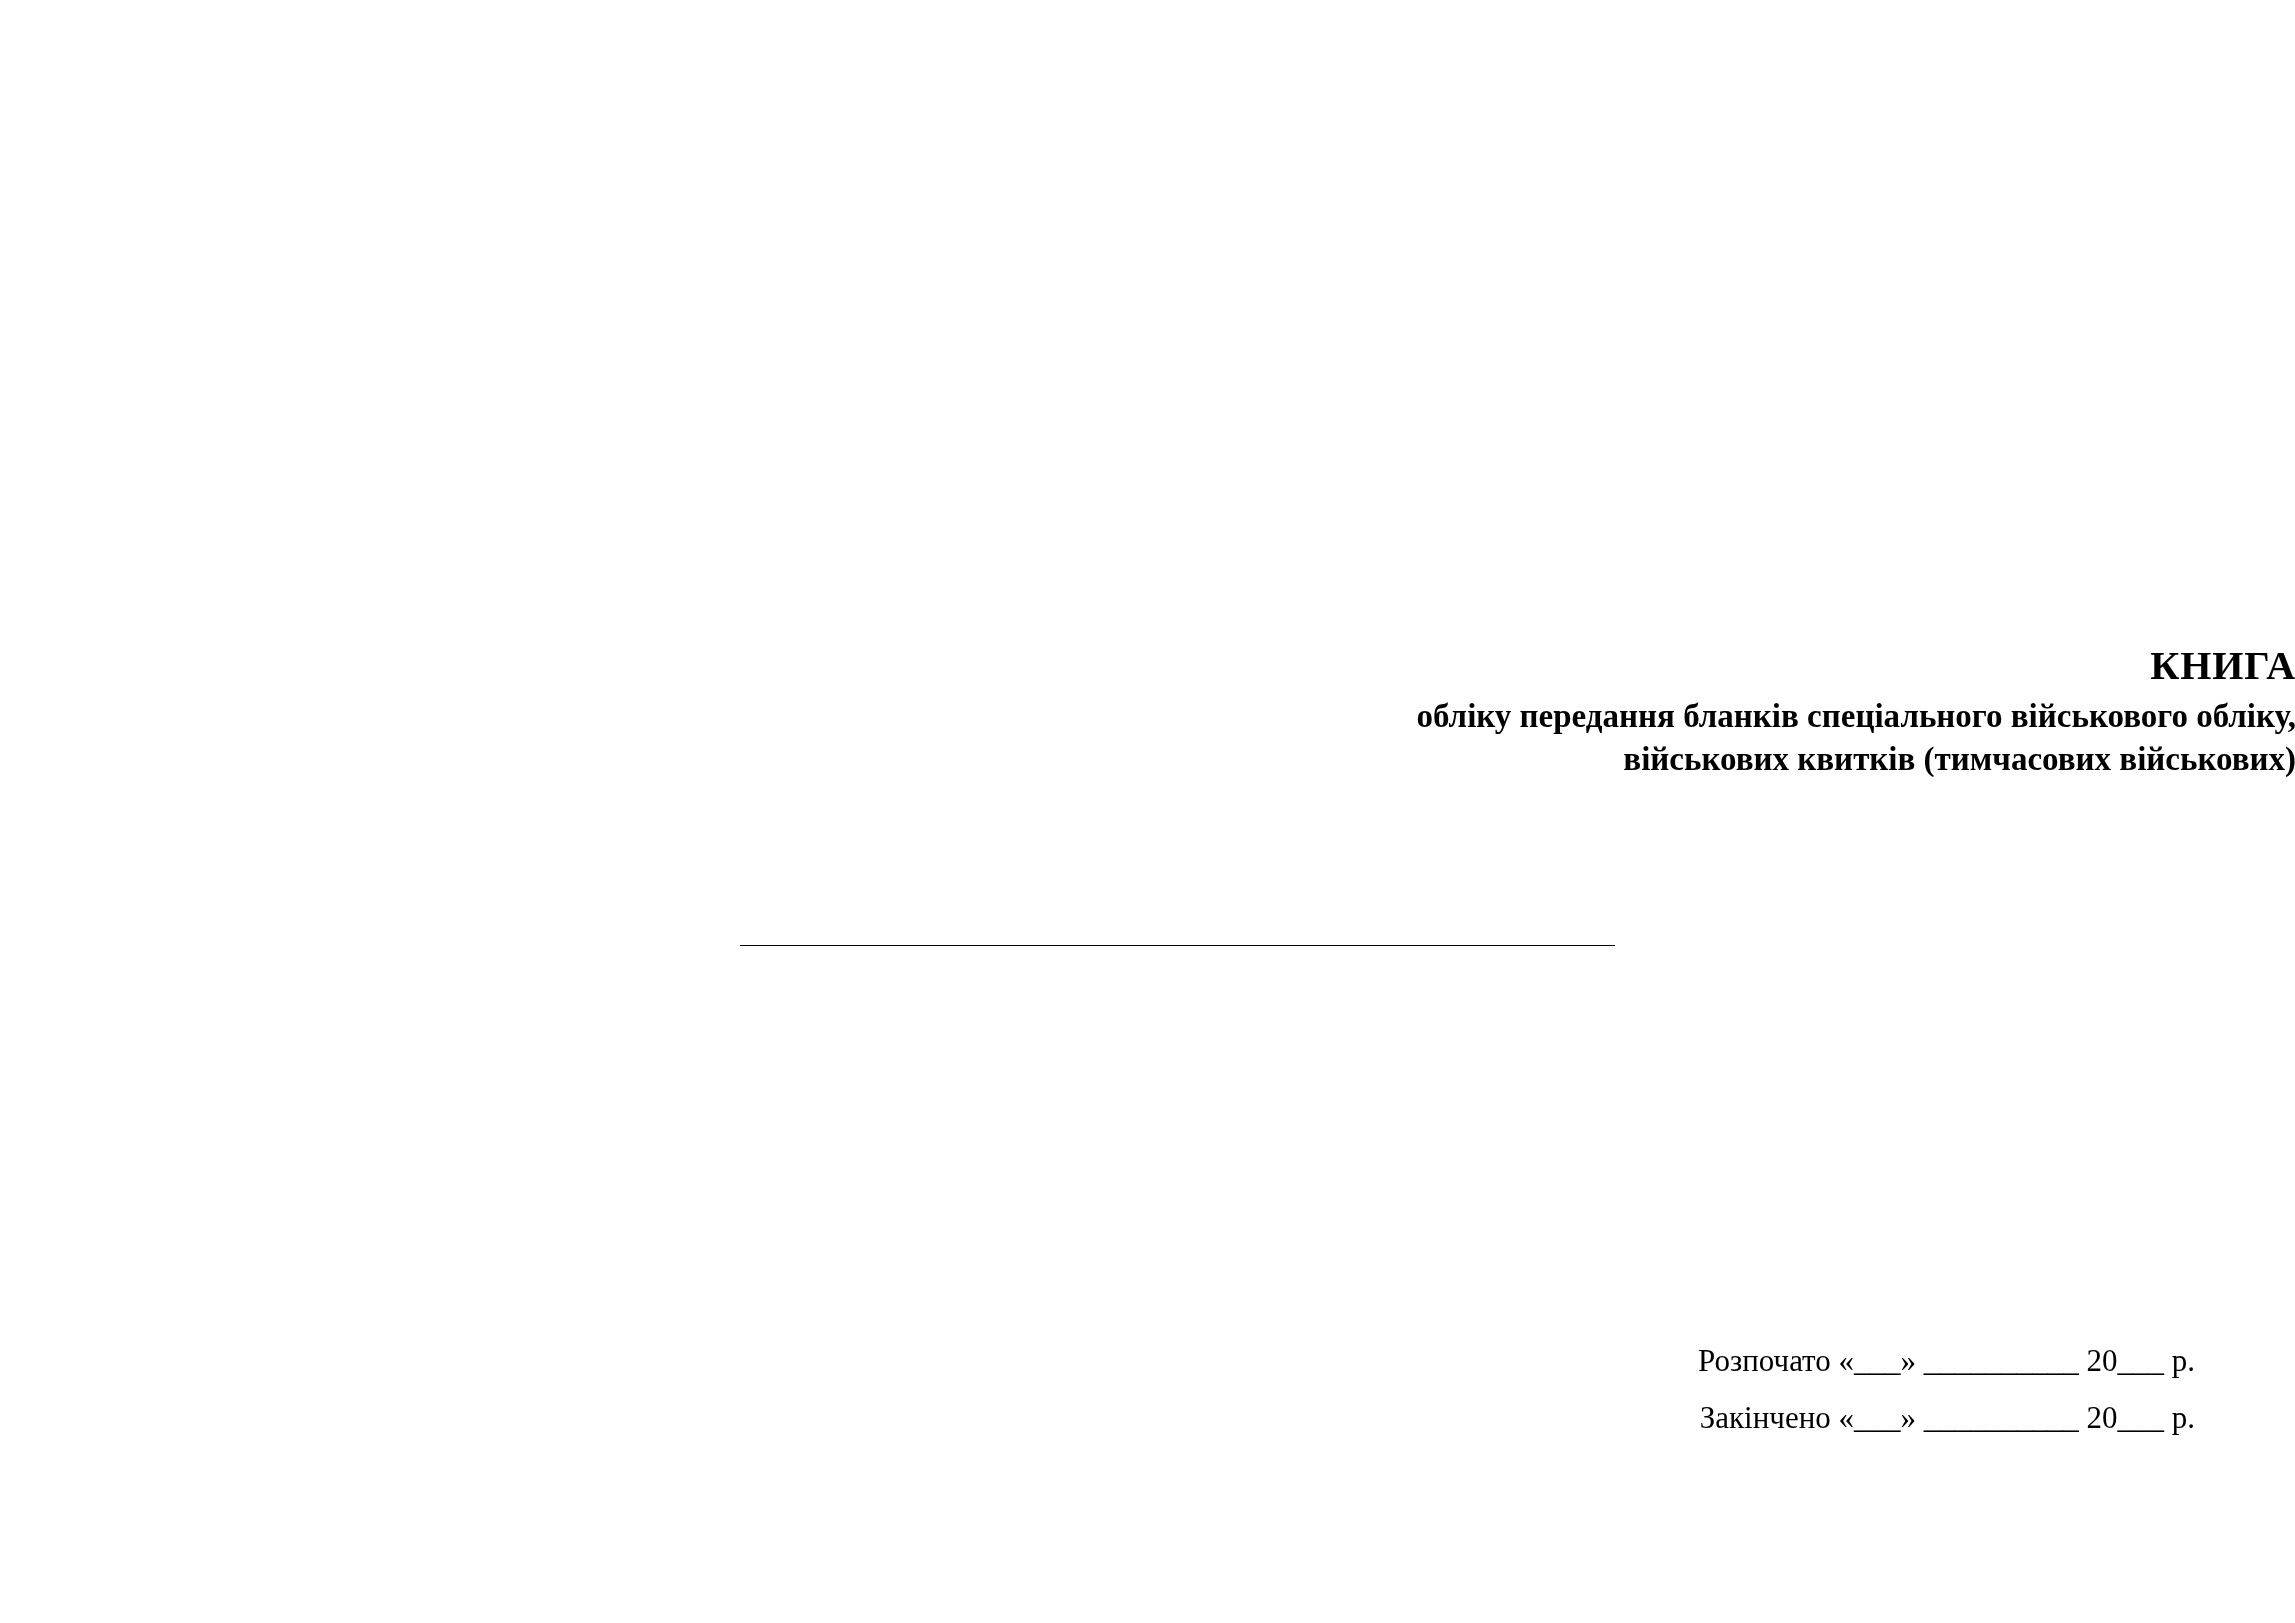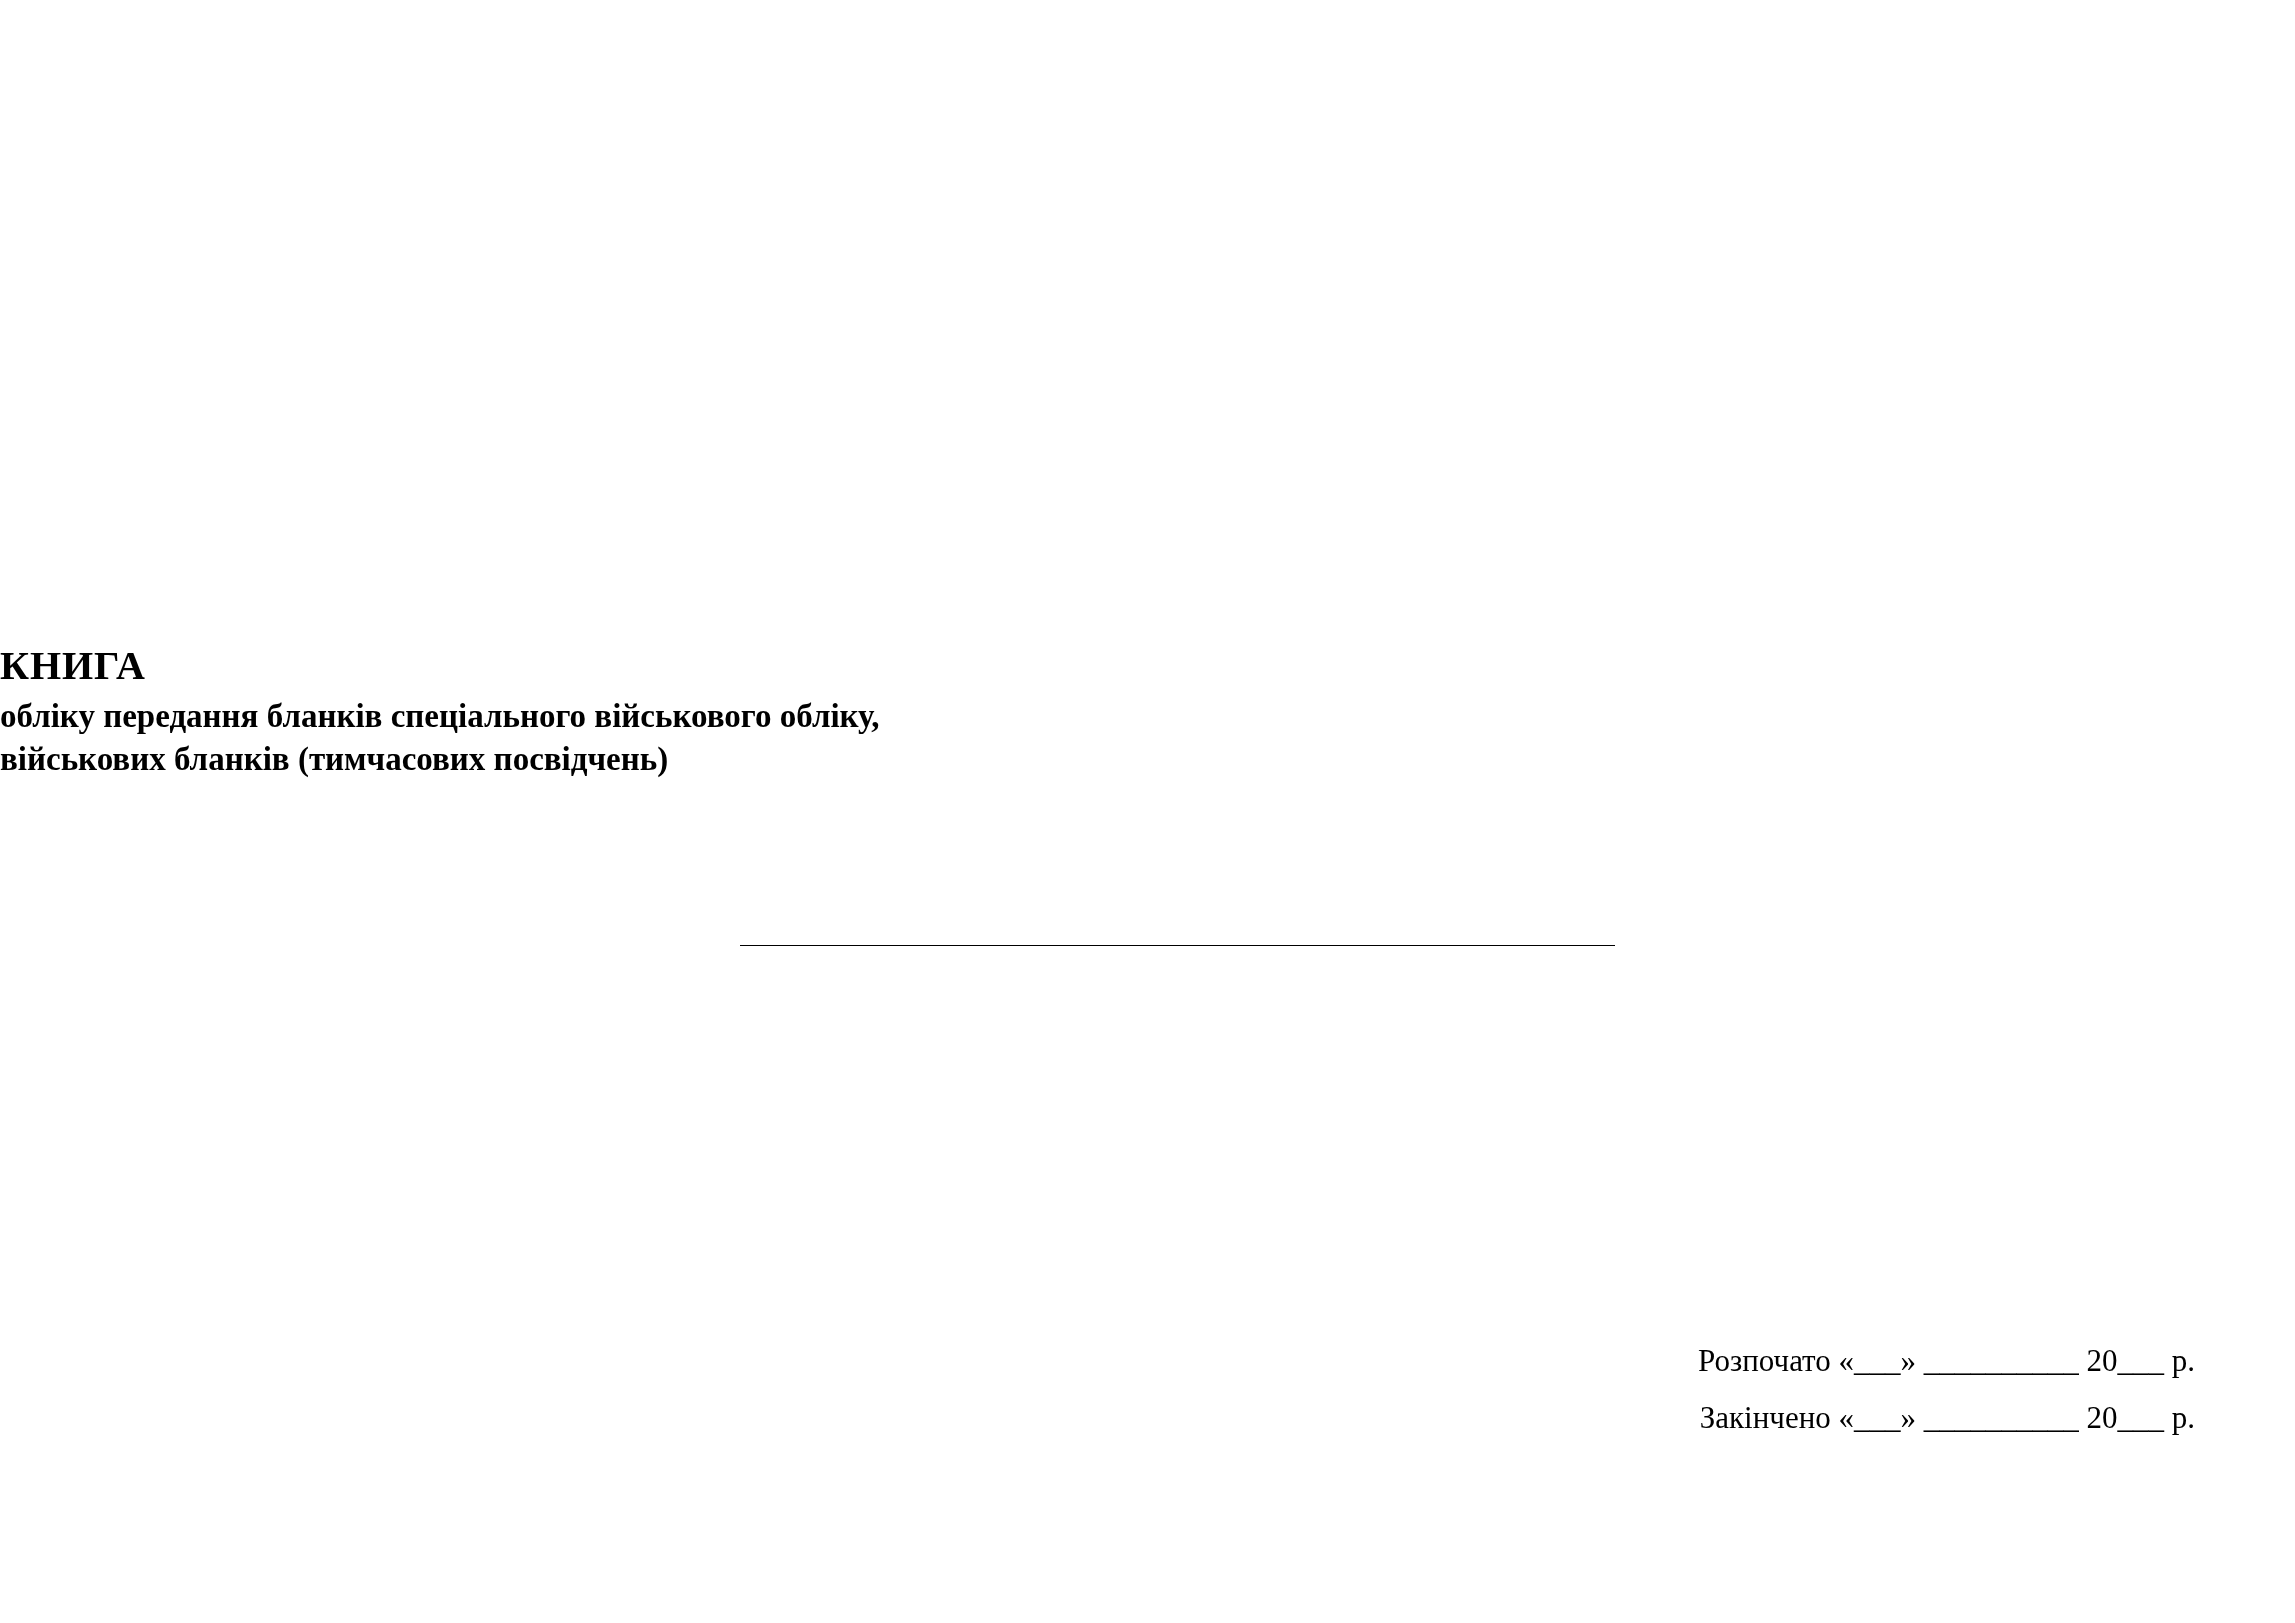--- a/index.html
+++ b/index.html
@@ -23,21 +23,21 @@
     width: 2296px;
     height: 1624px;
     background: #ffffff;
   }
 
   .title-block {
     position: absolute;
     top: 643px;
     left: 0;
     width: 2296px;
-    text-align: left;
+    text-align: right;
   }
 
   .doc-title {
     font-size: 40px;
     font-weight: bold;
     letter-spacing: 0.9px;
     line-height: 1.15;
     margin: 0 0 5.5px 0;
   }
 
@@ -76,21 +76,21 @@
   }
 </style>
 </head>
 <body>
 
 <div class="page">
 
   <div class="title-block">
     <div class="doc-title">КНИГА</div>
     <div class="doc-subtitle">обліку передання бланків спеціального військового обліку,</div>
-    <div class="doc-subtitle">військових бланків (тимчасових посвідчень)</div>
+    <div class="doc-subtitle">військових квитків (тимчасових військових)</div>
   </div>
 
   <div class="fill-line"></div>
 
   <div class="footer-block">
     <span class="footer-line">Розпочато «___» __________ 20___ р.</span>
     <span class="footer-line">Закінчено «___» __________ 20___ р.</span>
   </div>
 
 </div>

